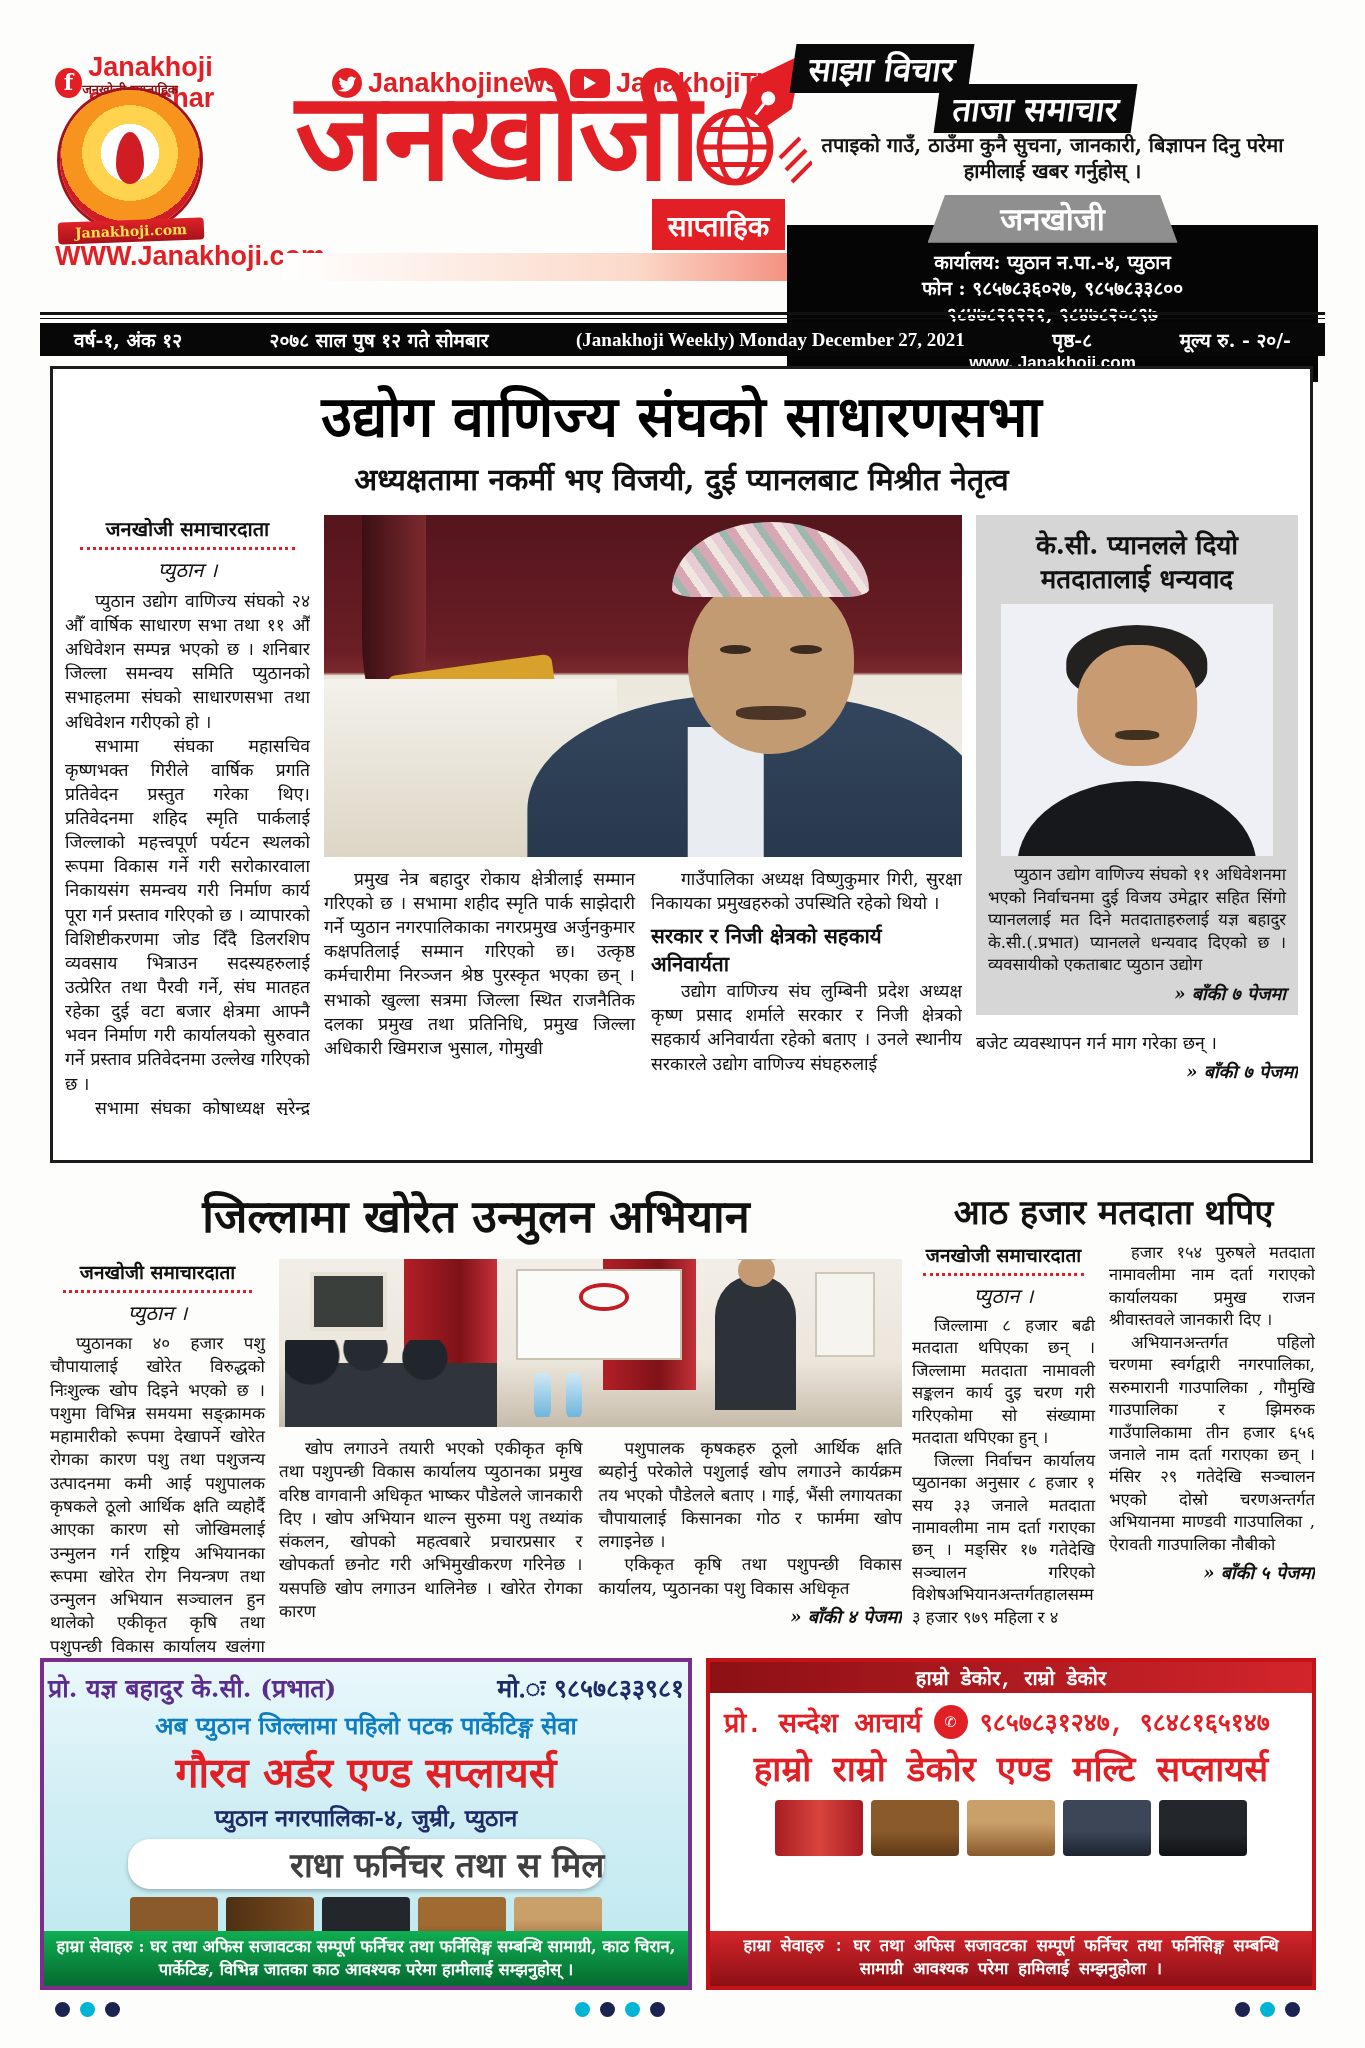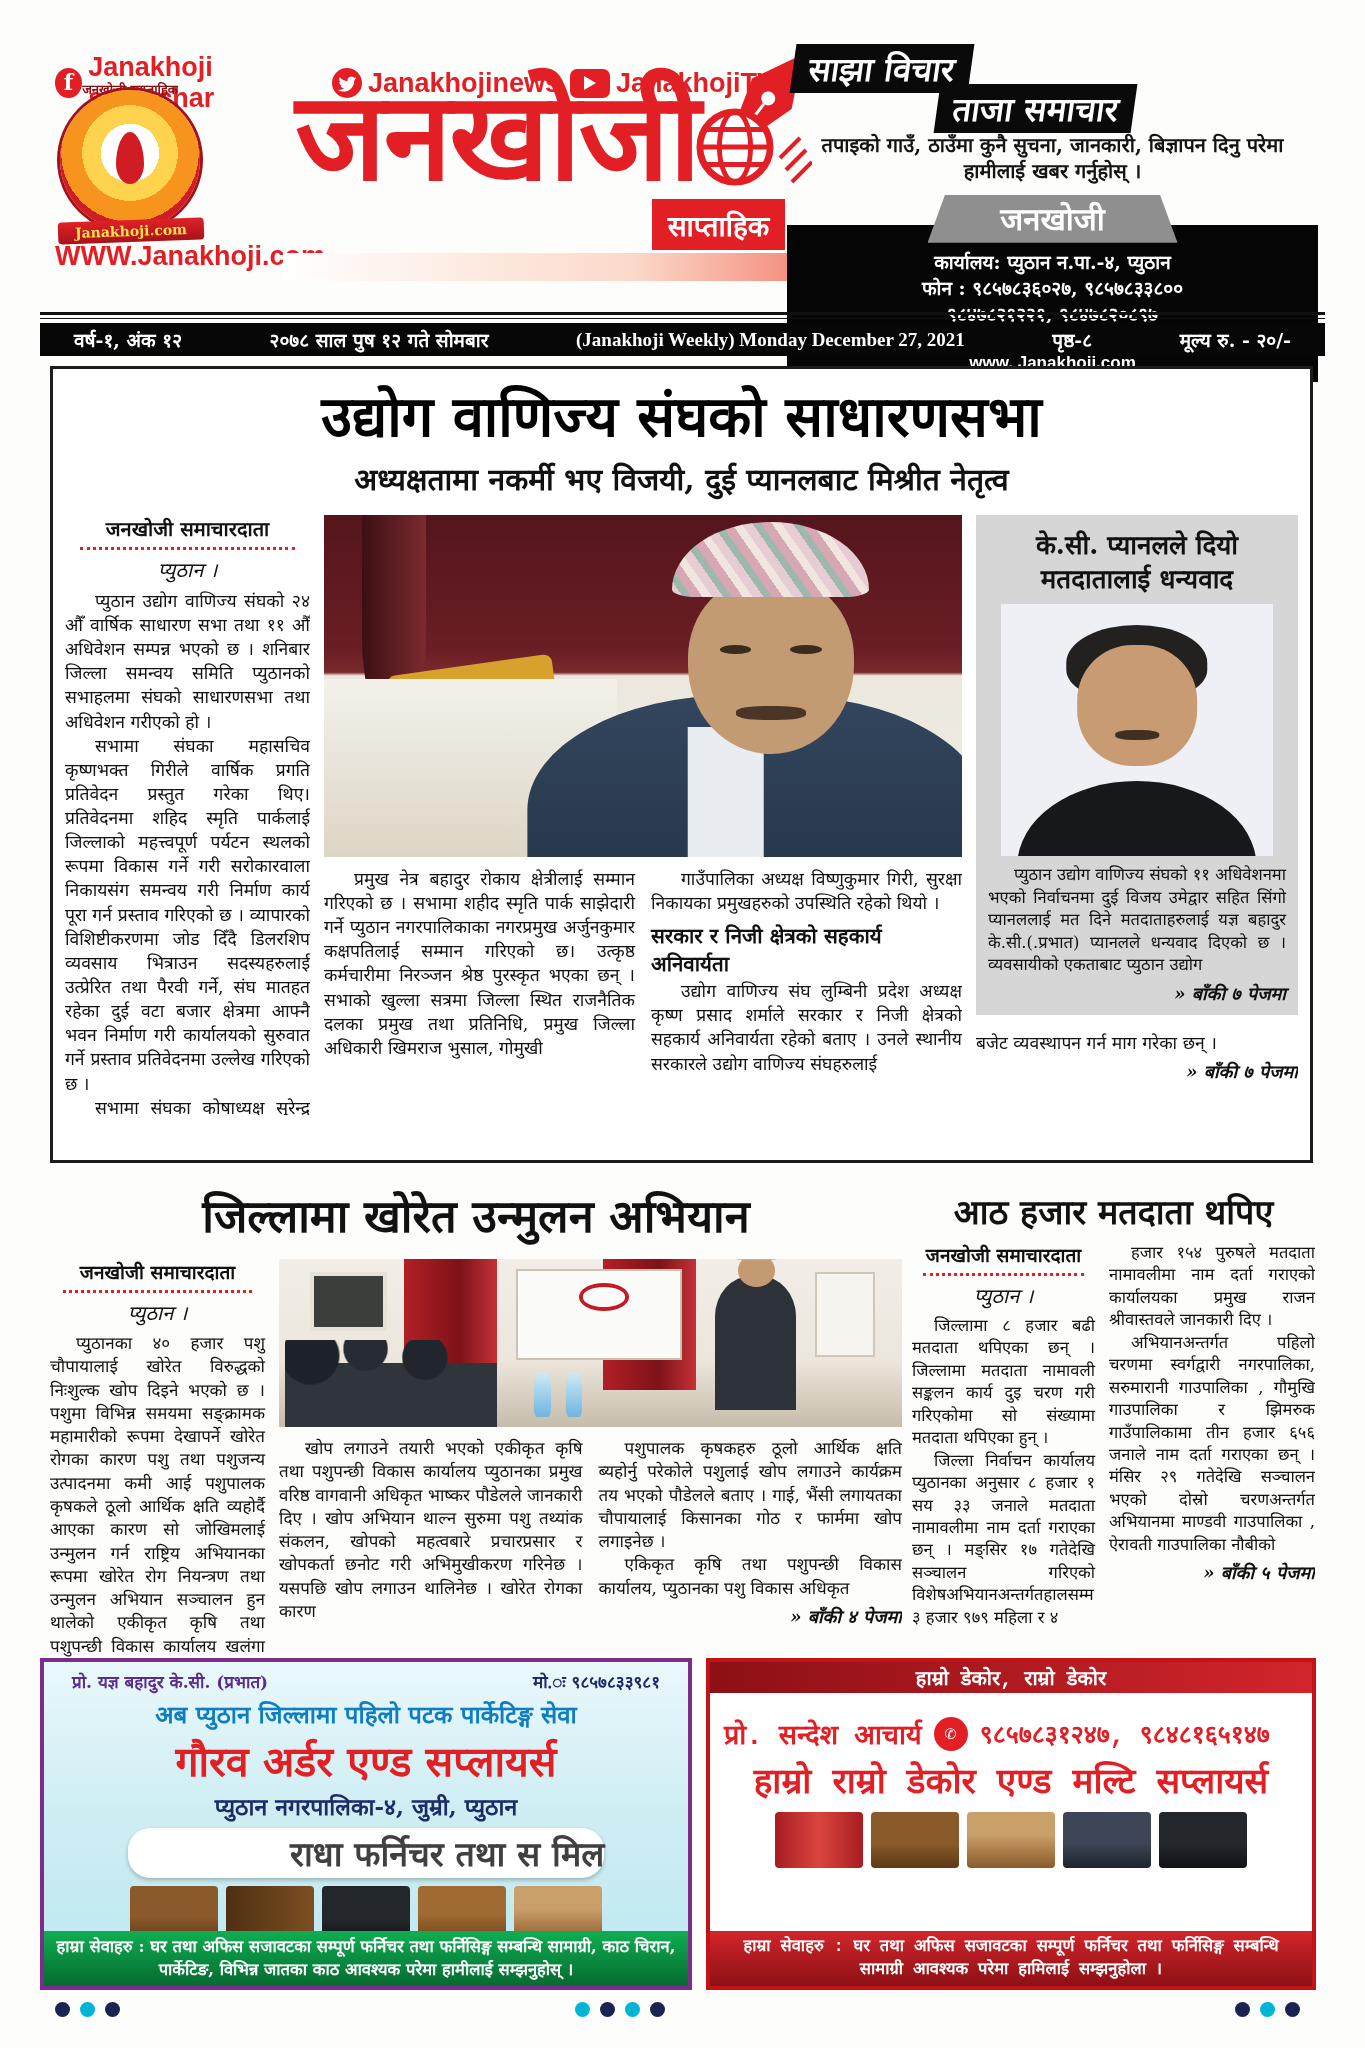--- a/index.html
+++ b/index.html
@@ -93,40 +93,40 @@
   .s2-crowd{position:absolute;left:1%;bottom:0;width:34%;height:52%;background:radial-gradient(circle at 12% 18%,#1d2228 0 14%,transparent 15%),radial-gradient(circle at 38% 10%,#262b31 0 14%,transparent 15%),radial-gradient(circle at 66% 20%,#20262c 0 14%,transparent 15%),linear-gradient(180deg,transparent 26%,#30353c 27%);}
   .s2-bottle1,.s2-bottle2{position:absolute;bottom:6%;width:2.6%;height:26%;background:linear-gradient(180deg,#cfe9f5,#6fb5dd);border-radius:30% 30% 20% 20%;}
   .s2-bottle1{left:41%;}.s2-bottle2{left:46%;}
   .s2-subcols{display:grid;grid-template-columns:1fr 1fr;column-gap:16px;margin-top:10px;overflow:hidden;}
   .story3{left:912px;top:1178px;width:403px;}
   .story3 h1{margin:10px 0 8px;text-align:center;font-size:34px;white-space:nowrap;}
   .s3-grid{display:grid;grid-template-columns:183px 1fr;column-gap:14px;height:420px;overflow:hidden;}
   .s3-grid p{margin:0;font-size:16.5px;line-height:1.36;text-align:justify;text-indent:22px;}
   
   .ad-left{left:40px;top:1658px;width:652px;height:332px;box-sizing:border-box;border:4px solid #7b2d8b;background:linear-gradient(180deg,#eaf8fb 0%,#cfeef4 45%,#bde8ef 100%);overflow:hidden;}
-  .al-row1{display:flex;justify-content:space-between;padding:8px 28px 0;font-weight:bold;font-size:17px;}
+  .al-row1{display:flex;justify-content:space-between;padding:8px 4px 0;font-weight:bold;font-size:25px;}
   .al-prop{color:#5b2d8f;}
   .al-mob{color:#1d2b66;}
   .al-tag{text-align:center;font-weight:bold;font-size:24px;color:#0e7ec0;margin-top:4px;}
   .al-title{text-align:center;font-weight:bold;font-size:41px;color:#e31f26;margin-top:2px;}
   .al-addr{text-align:center;font-weight:bold;font-size:23px;color:#1d2b66;margin-top:2px;}
   .al-sub{width:74%;margin:6px auto 0;background:#ffffff;border-radius:22px;text-align:right;font-weight:bold;font-size:34px;color:#404040;padding:2px 0;box-shadow:0 2px 4px rgba(0,0,0,.25);}
   .thumbs{display:flex;gap:8px;justify-content:center;margin-top:8px;height:56px;}
   .thumb{width:88px;border-radius:4px;}
   .t-bed{background:linear-gradient(180deg,#8a5a2b 55%,#5d3a17);}
   .t-cab{background:linear-gradient(90deg,#4e2f12,#7c4f21);}
   .t-sofa{background:linear-gradient(180deg,#23262b 60%,#101214);}
   .t-chair{background:linear-gradient(180deg,#a06a33 50%,#6b4218);}
   .t-cur{background:linear-gradient(90deg,#a81c22,#d9453e 50%,#a81c22);}
   .t-din{background:linear-gradient(180deg,#caa06a 40%,#8a5a2b);}
   .t-off{background:linear-gradient(180deg,#3c4656 55%,#1d242e);}
   .al-services{position:absolute;left:0;bottom:0;width:100%;background:linear-gradient(180deg,#0fae52,#056a30);color:#fff;font-weight:bold;font-size:16.5px;text-align:center;line-height:1.35;padding:5px 10px;box-sizing:border-box;}
   .ad-right{left:706px;top:1658px;width:610px;height:332px;box-sizing:border-box;border:4px solid #c41218;background:#fff;overflow:hidden;position:absolute;font-family:Liberation Mono, monospace;}
   .ar-top{background:linear-gradient(90deg,#8c1015,#d2252b);color:#fff;font-weight:bold;font-size:20px;text-align:center;padding:2px 0;}
-  .ar-row1{display:flex;align-items:center;gap:12px;padding:22px 14px 0;font-weight:bold;}
+  .ar-row1{display:flex;align-items:center;gap:12px;padding:10px 14px 0;font-weight:bold;}
   .ar-prop{color:#e31f26;font-size:27px;}
   .ar-phone-pill{width:34px;height:34px;border-radius:50%;background:#e31f26;color:#fff;display:flex;align-items:center;justify-content:center;font-size:20px;}
   .ar-phones{color:#e31f26;font-size:25px;}
   .ar-title{text-align:center;font-weight:bold;font-size:35px;color:#e31f26;margin-top:4px;}
   .ar-addr{text-align:center;font-weight:bold;font-size:22px;color:#2b3990;margin-top:2px;}
   .ar-services{position:absolute;left:0;bottom:0;width:100%;background:linear-gradient(180deg,#d2252b,#8c1015);color:#fff;font-weight:bold;font-size:16.5px;text-align:center;line-height:1.35;padding:5px 10px;box-sizing:border-box;}
   
   .dots{top:2002px;display:flex;gap:10px;}
   .dots span{width:15px;height:15px;border-radius:50%;display:inline-block;}
   .d-navy{background:#1b2350;}

